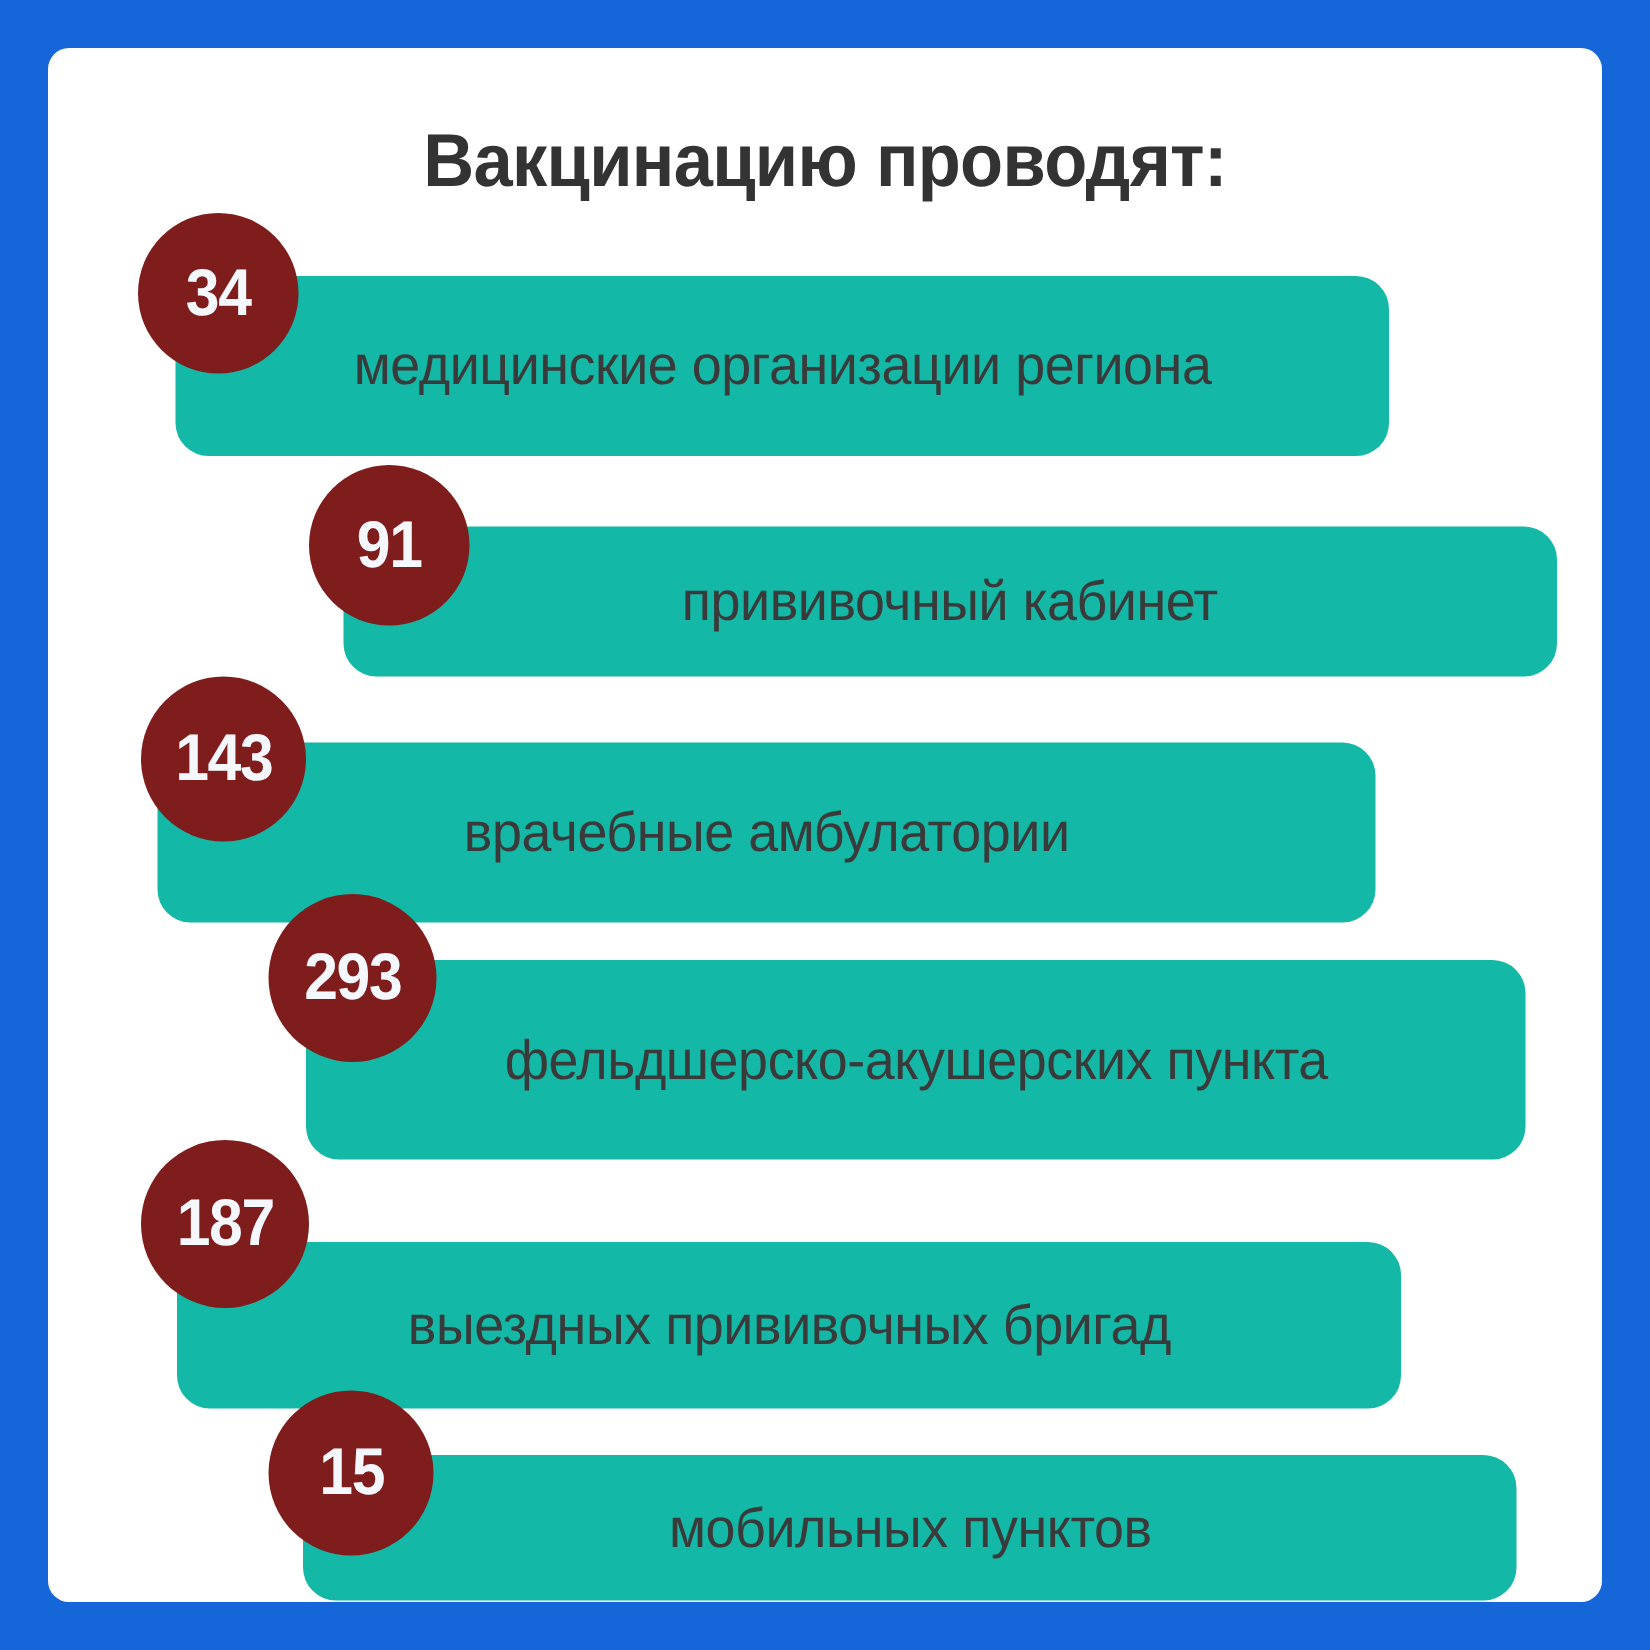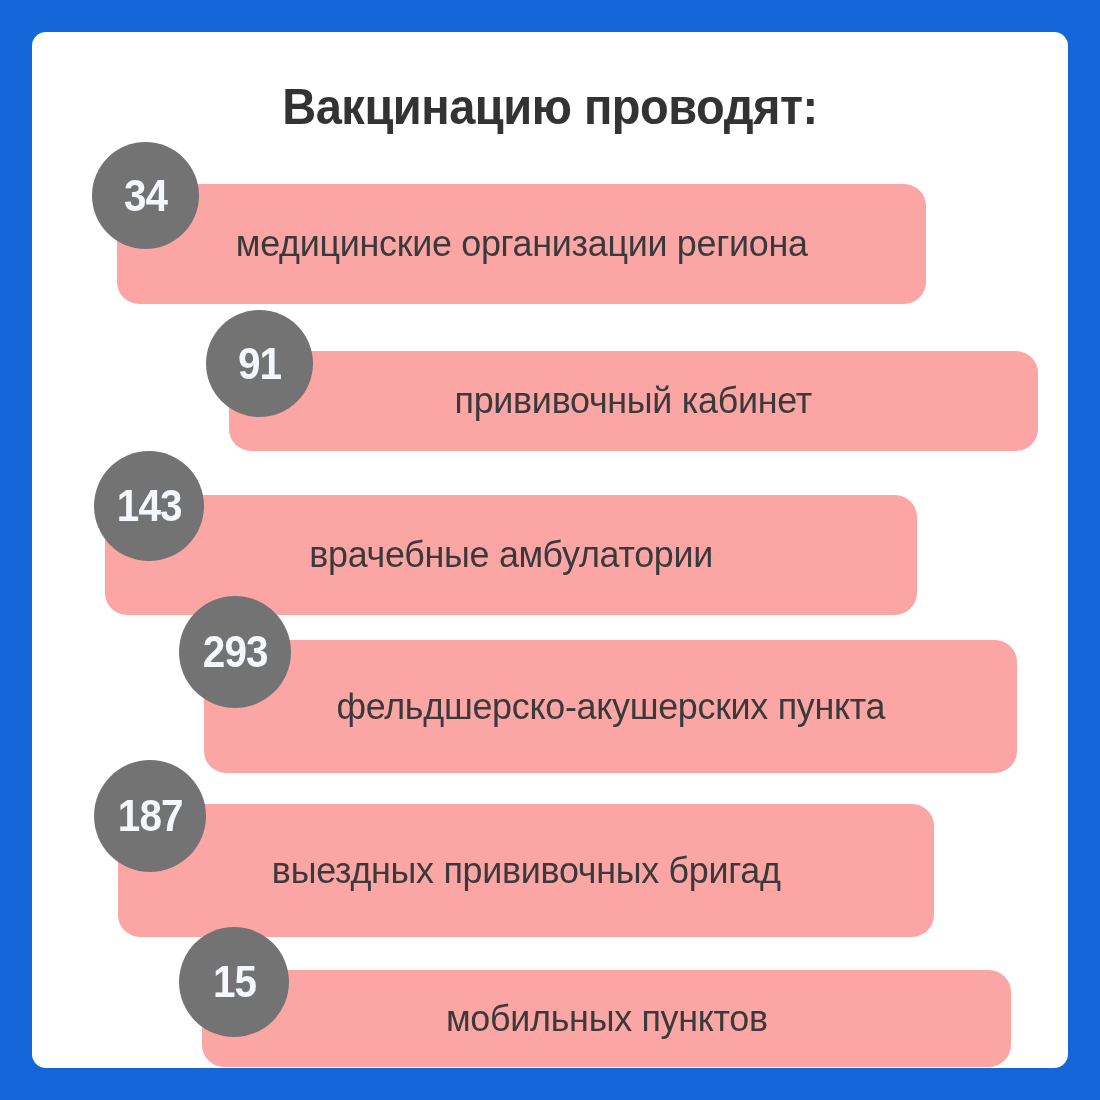--- a/index.html
+++ b/index.html
@@ -33,41 +33,41 @@
     font-weight:700;
     letter-spacing:-0.5px;
     color:#333333;
     font-family:"Liberation Sans","DejaVu Sans",sans-serif;
     transform:scaleX(0.94);
     white-space:nowrap;
   }
   .row{position:absolute;}
   .chip{
     position:absolute;
-    background:#fca5a5;
+    background:#14b8a6;
     border-radius:22px;
     box-sizing:border-box;
     display:flex;
     align-items:center;
     justify-content:center;
     text-align:center;
   }
   .chip-label{
     color:#3a3a3a;
     font-size:37px;
     font-weight:400;
     line-height:1.28;
     letter-spacing:-0.3px;
     padding:0 18px;
     transform:scaleX(0.97);
   }
   .bubble{
     position:absolute;
     border-radius:50%;
-    background:#737373;
+    background:#7f1d1d;
     display:flex;
     align-items:center;
     justify-content:center;
     z-index:3;
   }
   .bubble-num{
     color:#f4f8fc;
     font-weight:700;
     font-size:44px;
     line-height:1;
@@ -83,21 +83,21 @@
   #r2 .bubble{left:174px;top:278px;width:107px;height:107px;}
   #r2 .chip{left:197px;top:319px;width:809px;height:100px;}
   
   #r3 .bubble{left:62px;top:419px;width:110px;height:110px;}
   #r3 .chip{left:73px;top:463px;width:812px;height:120px;}
   
   #r4 .bubble{left:147px;top:564px;width:112px;height:112px;}
   #r4 .chip{left:172px;top:608px;width:813px;height:133px;}
   
   #r5 .bubble{left:62px;top:728px;width:112px;height:112px;justify-content:center;}
-  #r5 .chip{left:86px;top:772px;width:816px;height:133px;}
+  #r5 .chip{left:86px;top:796px;width:816px;height:111px;}
   
   #r6 .bubble{left:147px;top:895px;width:110px;height:110px;}
   #r6 .chip{left:170px;top:938px;width:809px;height:97px;}
 
   #r4 .chip-label, #r5 .chip-label{font-size:37px;}
 </style>
 </head>
 <body>
 
 <div id="poster">

